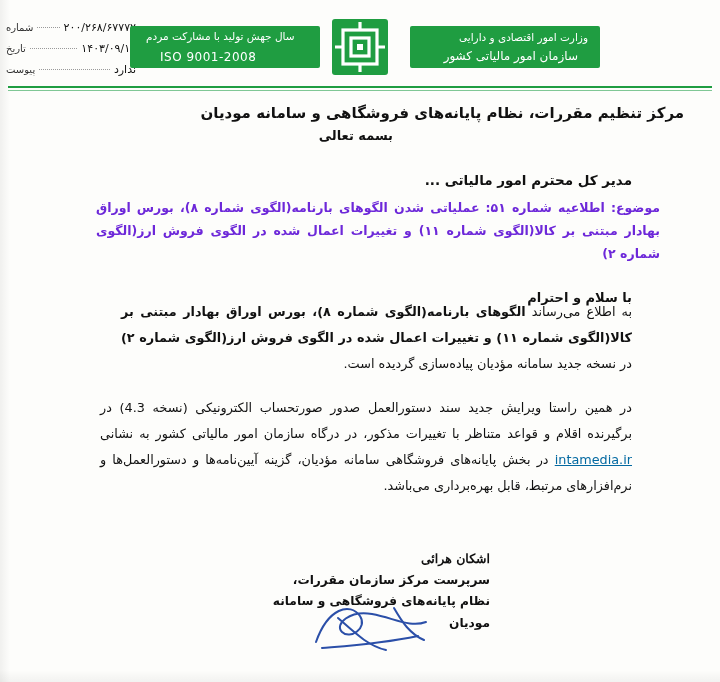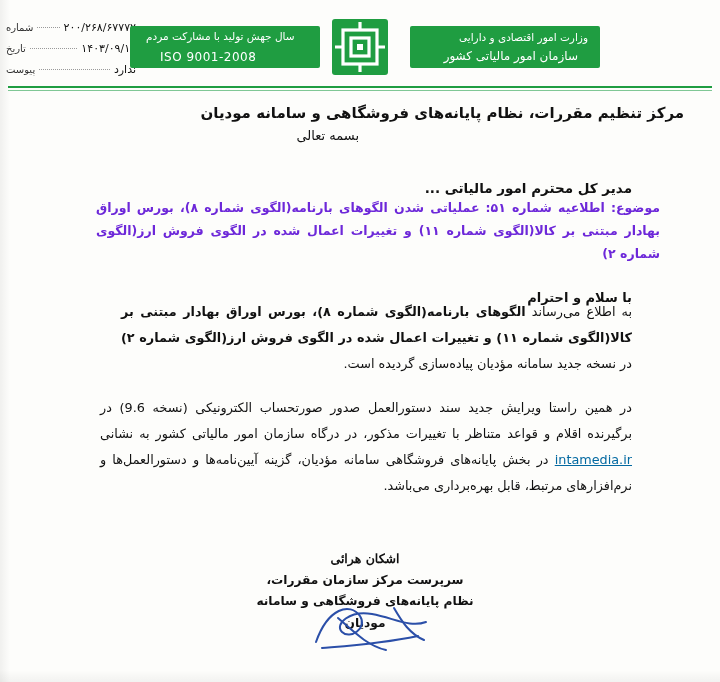--- a/index.html
+++ b/index.html
@@ -133,34 +133,33 @@
     right: 36px;
     font-size: 15px;
     font-weight: bold;
     color: #111;
     white-space: nowrap;
   }
 
   .besmeh {
     position: absolute;
     top: 128px;
-    right: 361px;
+    right: 327px;
     font-size: 13px;
-    font-weight: normal;
+    font-weight: bold;
     color: #111;
   }
 
   .addressee {
     position: absolute;
     top: 172px;
     right: 88px;
     font-size: 13.5px;
     font-weight: bold;
     color: #111;
-    margin-top: 8px;
   }
 
   .subject {
     position: absolute;
     top: 196px;
     right: 60px;
     left: 96px;
     font-size: 12.5px;
     font-weight: bold;
     color: #6d28d9;
@@ -205,21 +204,20 @@
     direction: ltr;
     unicode-bidi: embed;
   }
 
   
   .signature-block {
     position: absolute;
     top: 548px;
     right: 230px;
     width: 250px;
-    text-align: center;
     font-size: 12.2px;
     font-weight: bold;
     line-height: 1.75;
     color: #111;
   }
   .sig-name {
     font-family: "DejaVu Serif", "Liberation Serif", serif;
     font-size: 12.5px;
   }
 
@@ -302,21 +300,21 @@
   <div class="addressee">مدیر کل محترم امور مالیاتی ...</div>
   <div class="subject">موضوع: اطلاعیه شماره ۵۱: عملیاتی شدن الگوهای بارنامه(الگوی شماره ۸)، بورس اوراق بهادار مبتنی بر کالا(الگوی شماره ۱۱) و تغییرات اعمال شده در الگوی فروش ارز(الگوی شماره ۲)</div>
 
   <div class="salutation">با سلام و احترام</div>
 
   <p class="para p1">
     <span>به اطلاع می‌رساند </span><b>الگوهای بارنامه(الگوی شماره ۸)، بورس اوراق بهادار مبتنی بر کالا(الگوی شماره ۱۱) و تغییرات اعمال شده در الگوی فروش ارز(الگوی شماره ۲)</b><span> در نسخه جدید سامانه مؤدیان پیاده‌سازی گردیده است.</span>
   </p>
 
   <p class="para p2">
-    <span>در همین راستا ویرایش جدید سند دستورالعمل صدور صورتحساب الکترونیکی (نسخه 9.6) در برگیرنده اقلام و قواعد متناظر با تغییرات مذکور، در درگاه سازمان امور مالیاتی کشور به نشانی </span><a class="link" href="#">intamedia.ir</a><span> در بخش پایانه‌های فروشگاهی سامانه مؤدیان، گزینه آیین‌نامه‌ها و دستورالعمل‌ها و نرم‌افزارهای مرتبط، قابل بهره‌برداری می‌باشد.</span>
+    <span>در همین راستا ویرایش جدید سند دستورالعمل صدور صورتحساب الکترونیکی (نسخه 4.3) در برگیرنده اقلام و قواعد متناظر با تغییرات مذکور، در درگاه سازمان امور مالیاتی کشور به نشانی </span><a class="link" href="#">intamedia.ir</a><span> در بخش پایانه‌های فروشگاهی سامانه مؤدیان، گزینه آیین‌نامه‌ها و دستورالعمل‌ها و نرم‌افزارهای مرتبط، قابل بهره‌برداری می‌باشد.</span>
   </p>
 
   <div class="signature-block">
     <div class="sig-name">اشکان هرائی</div>
     <div>سرپرست مرکز سازمان مقررات،</div>
     <div>نظام پایانه‌های فروشگاهی و سامانه مودیان</div>
   </div>
 
   <div class="sig-scribble">
     <svg width="150" height="80" viewBox="0 0 150 80" aria-hidden="true">

